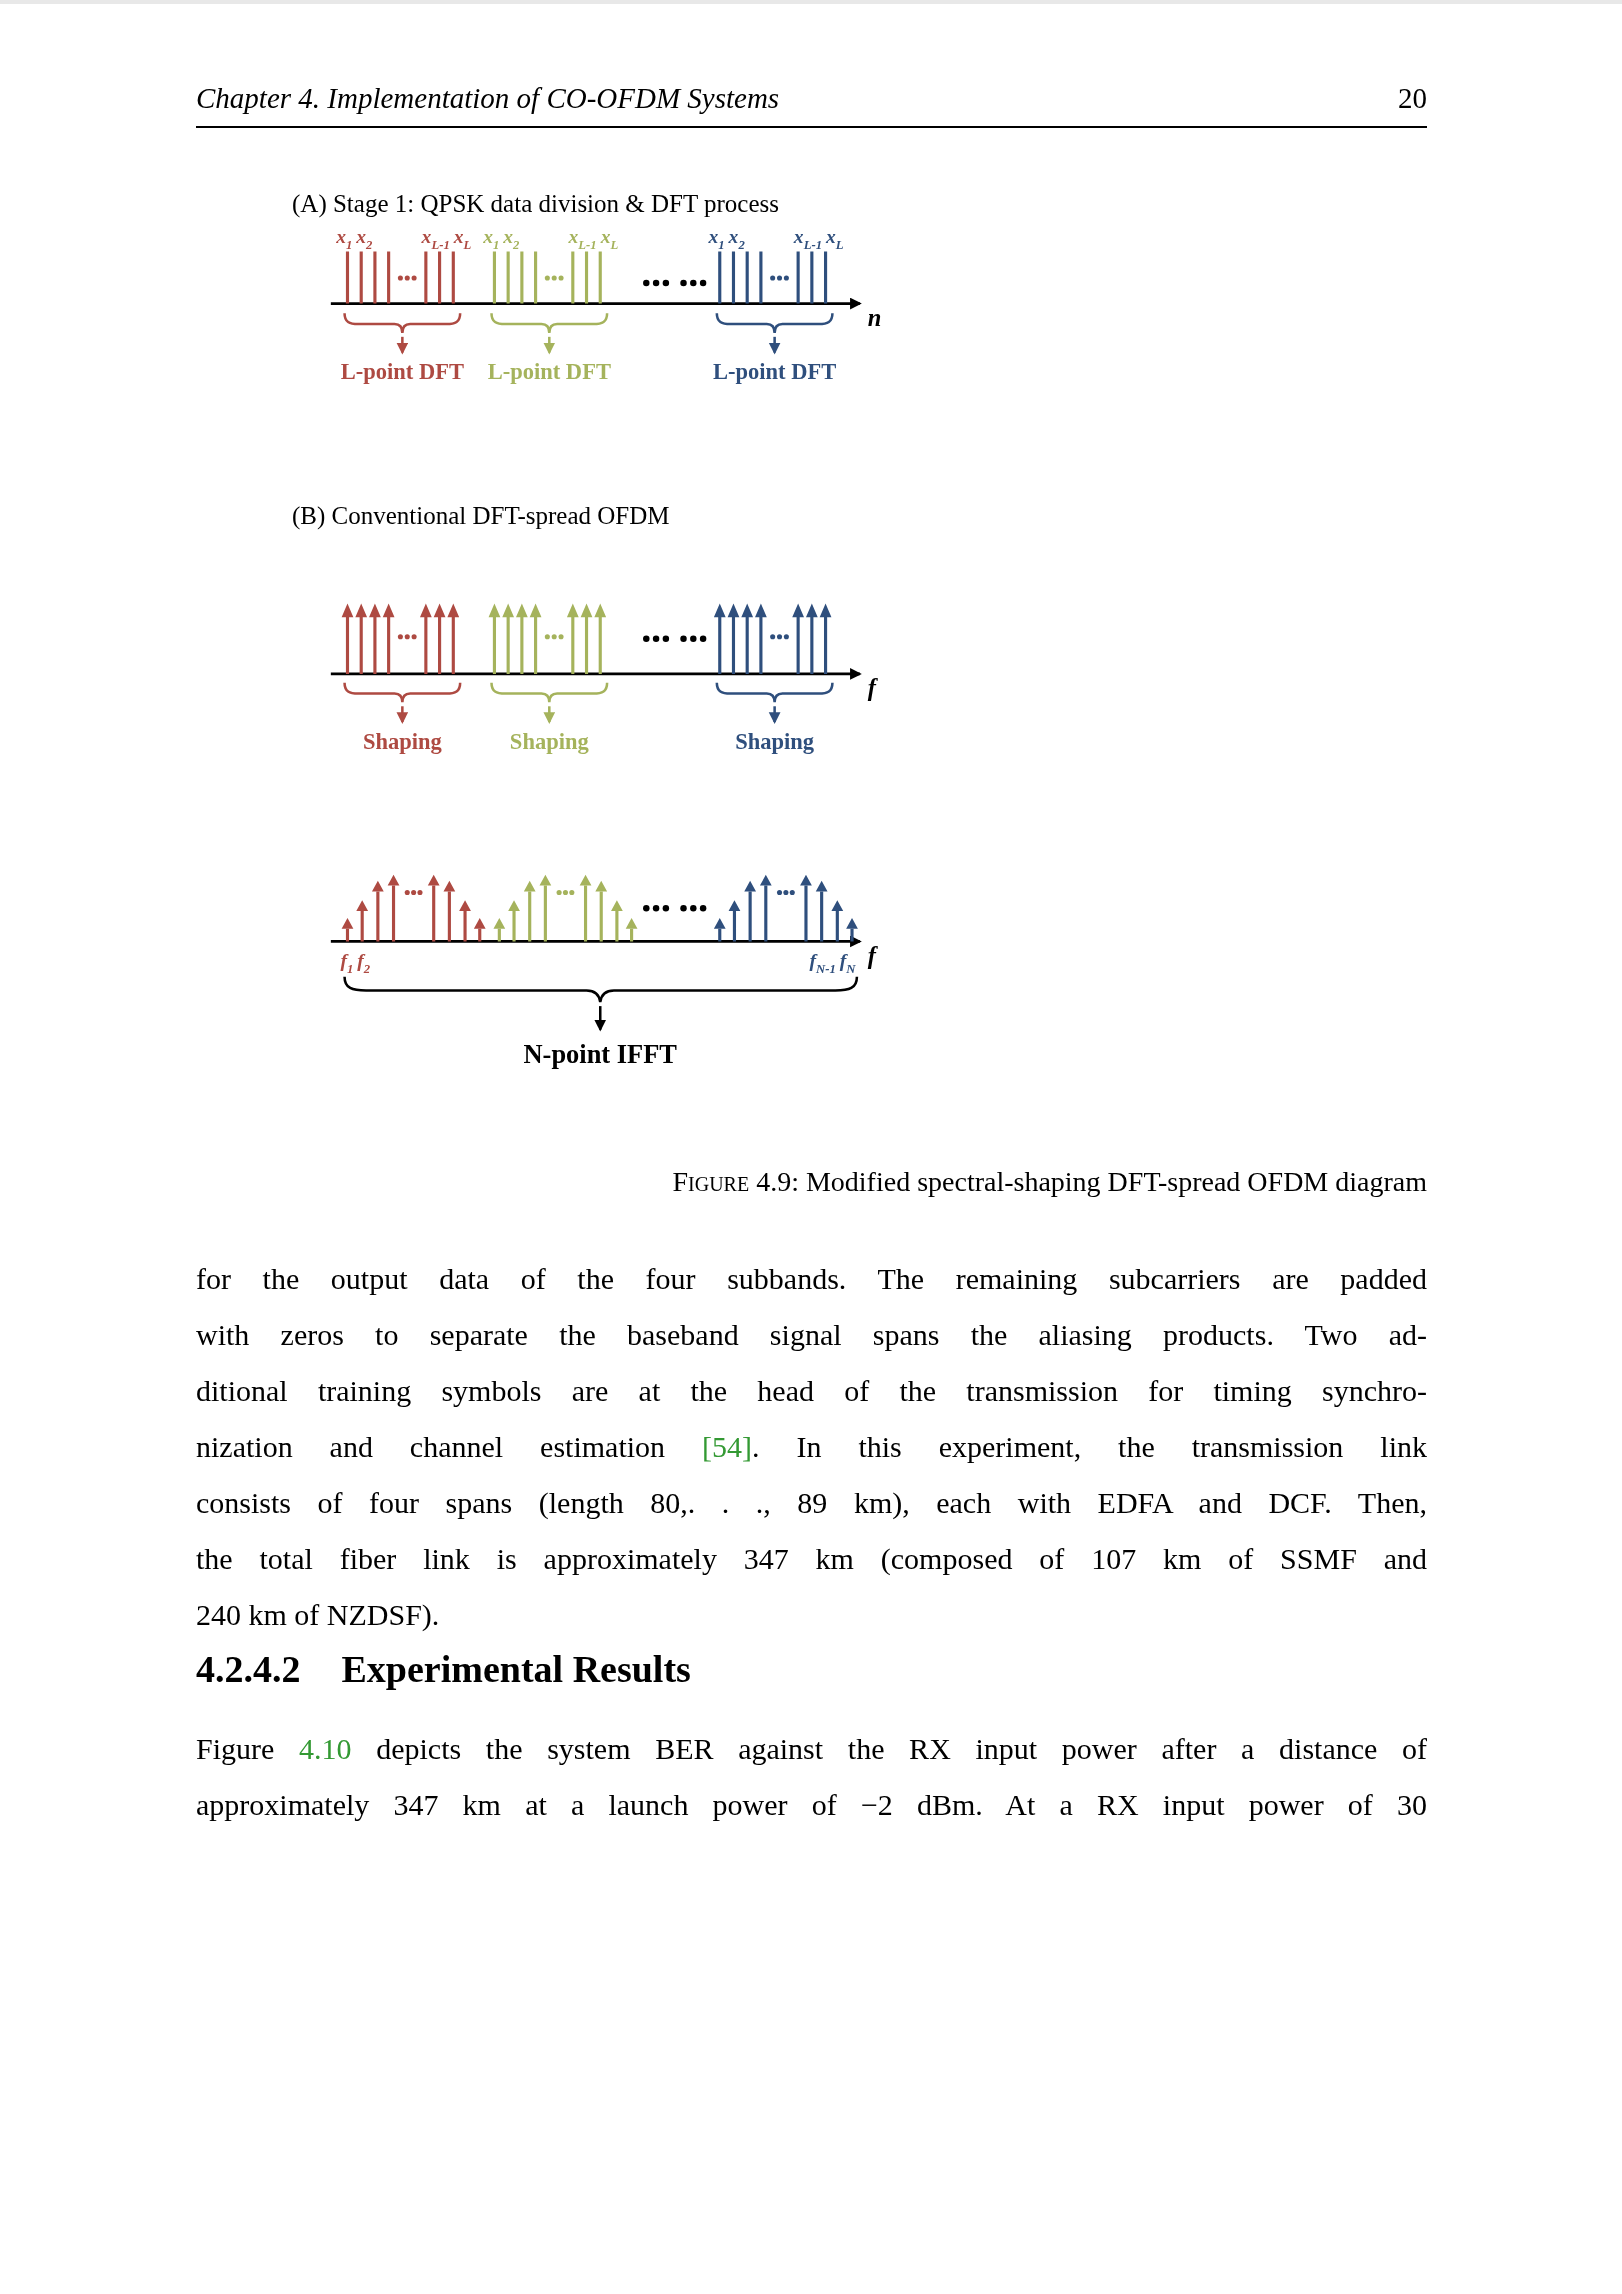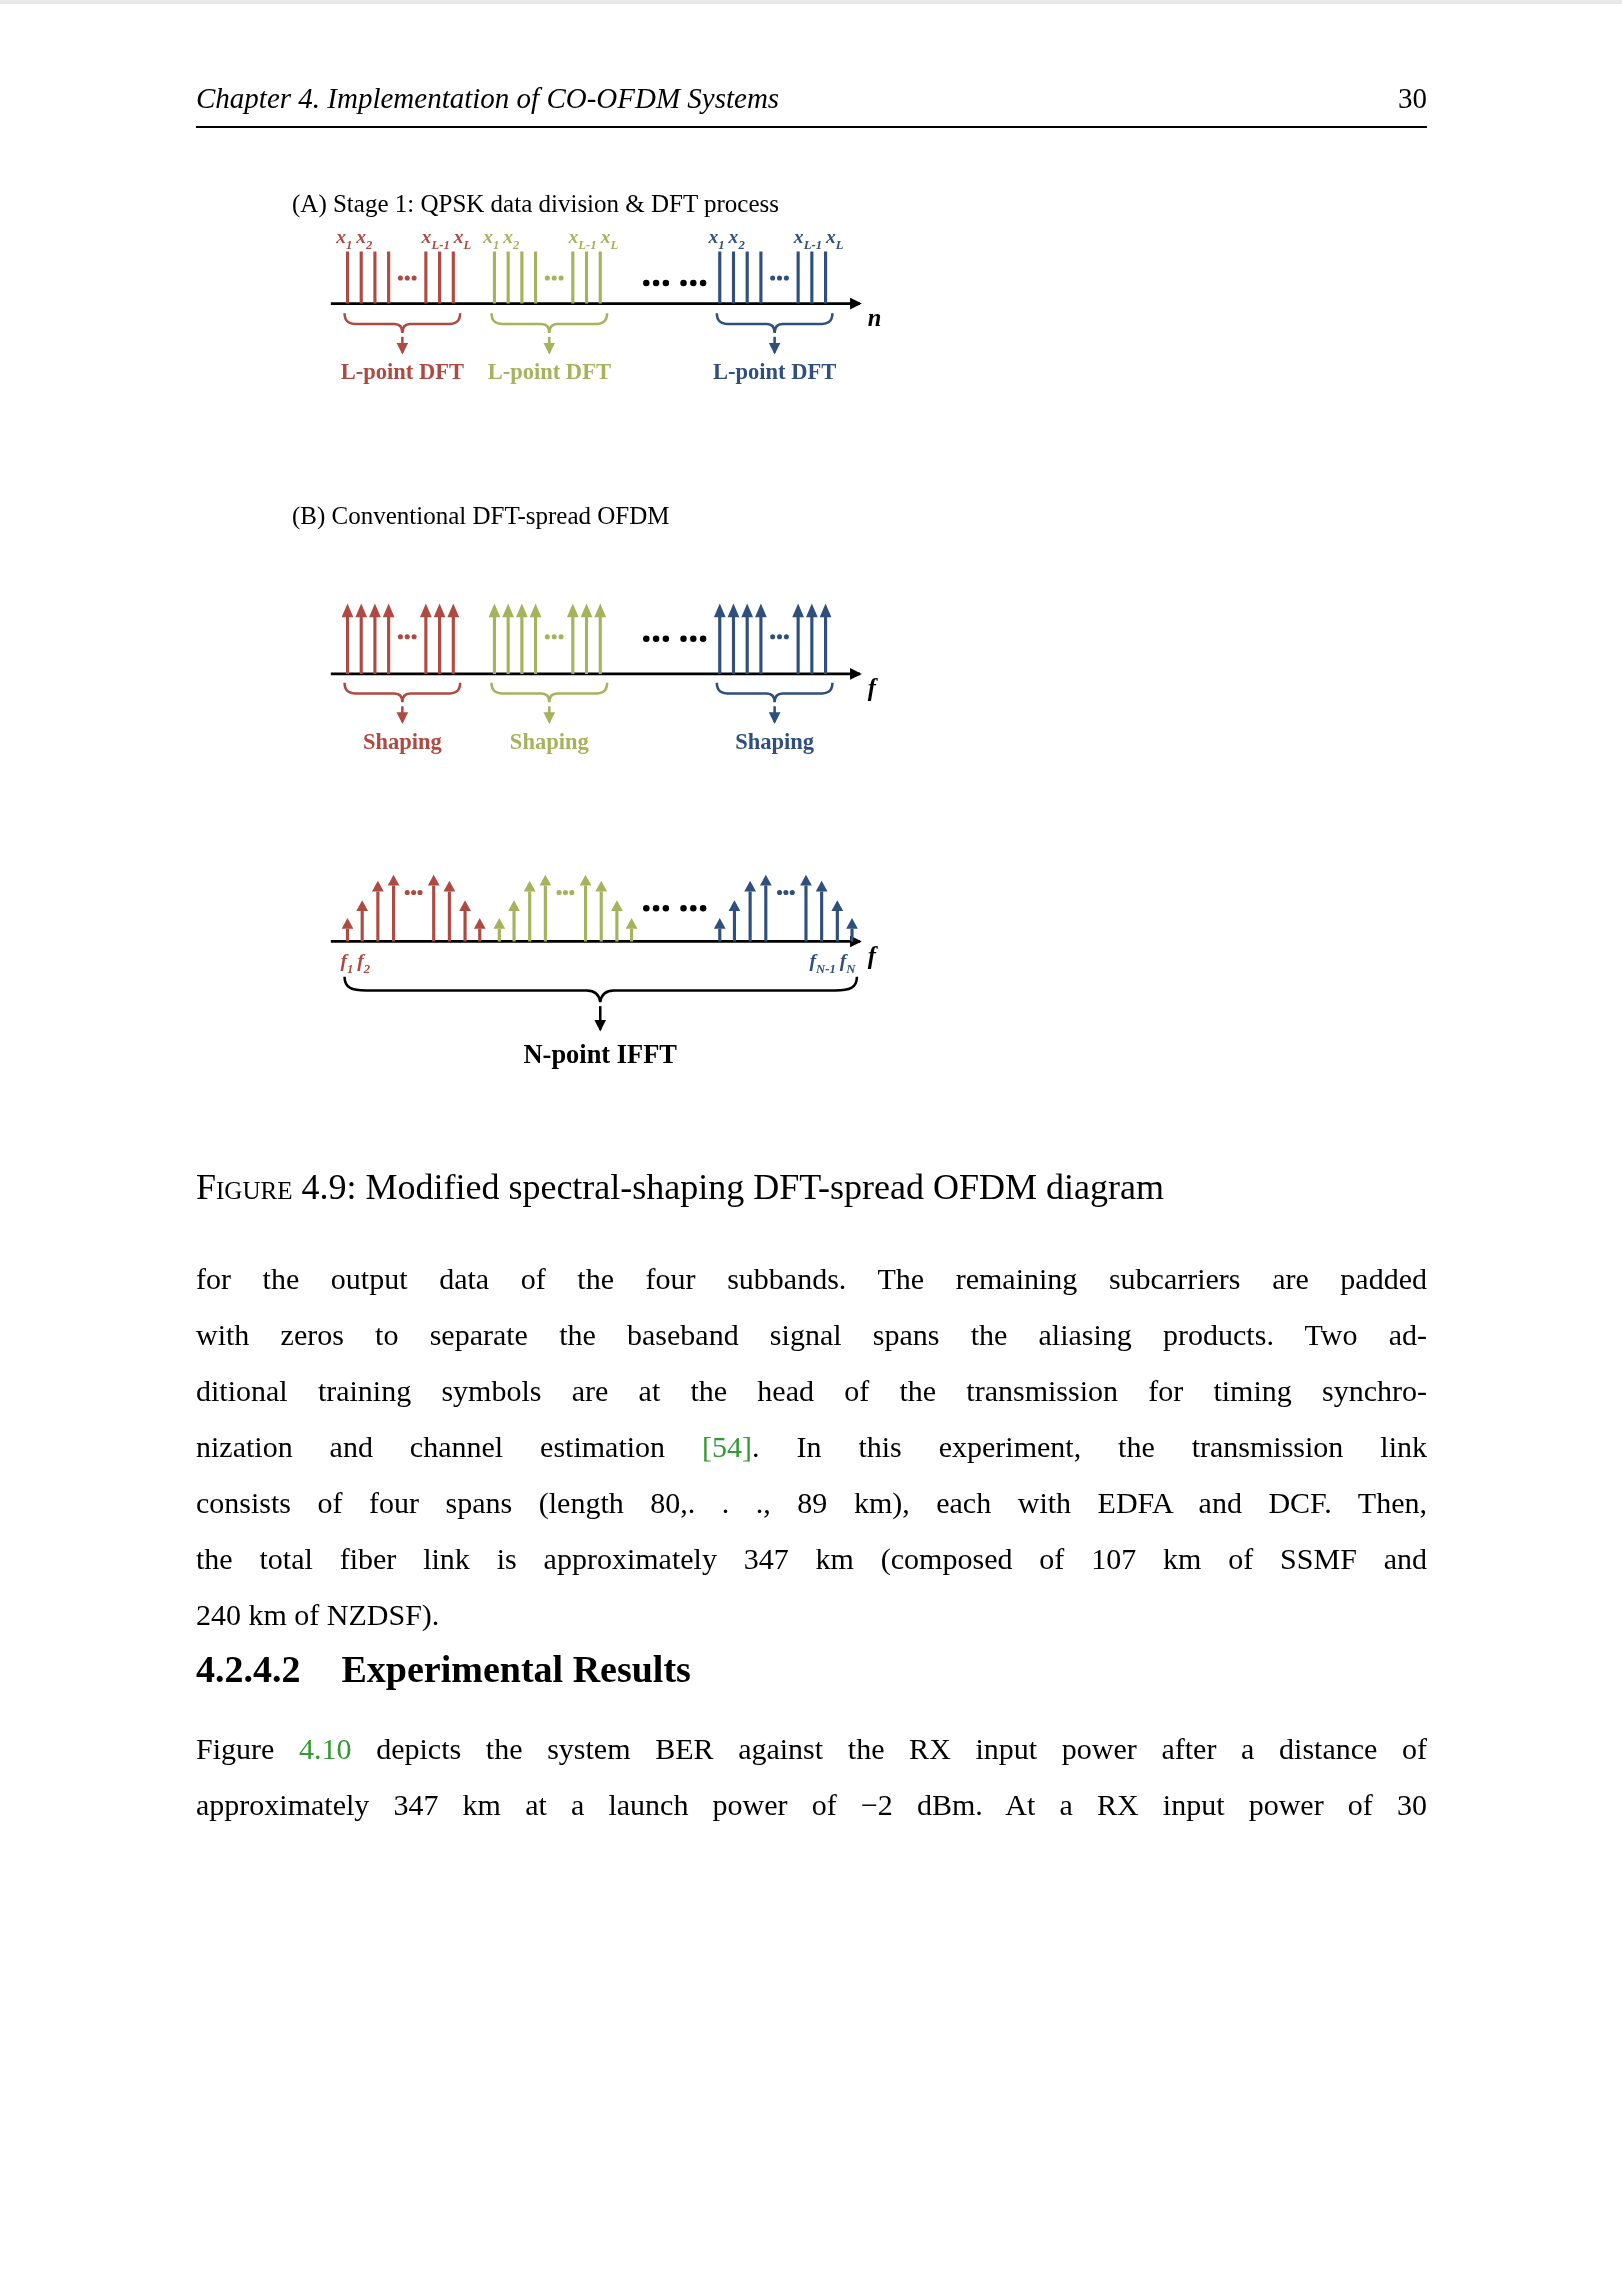--- a/index.html
+++ b/index.html
@@ -21,40 +21,40 @@
   .s-red{stroke:#AE4A42}.s-green{stroke:#A5B35C}.s-blue{stroke:#2F4F7D}
   .axis{stroke:#000;stroke-width:2.8;}
   .brace{fill:none;stroke-width:2.6;}
   .darrow{stroke-width:2.6;fill:none;}
   .xlab{font-style:italic;font-weight:bold;font-size:20px;}
   .sub{font-size:13px;}
   .grplab{font-weight:bold;font-size:23px;}
   .axlab{font-style:italic;font-weight:bold;font-size:25px;fill:#000;}
   .ifftlab{font-weight:bold;font-size:27px;fill:#000;}
 
-  .caption{position:absolute;left:196px;top:1162px;width:1231px;text-align:left;font-size:36px;}
+  .caption{position:absolute;left:196px;top:1162px;width:1231px;text-align:right;font-size:28px;}
   .caption-label{font-variant:small-caps;}
 
   
   .para{position:absolute;left:196px;width:1231px;font-size:30px;line-height:56px;}
   .jline{text-align:justify;text-align-last:justify;white-space:normal;}
   .jline.last{text-align:left;text-align-last:auto;}
   .cite,.xref{color:#339933;cursor:pointer;}
   .subsubsection{position:absolute;left:196px;top:1643px;width:1231px;
                  font-size:38px;font-weight:bold;}
   .sec-num{margin-right:41px;}
 </style>
 </head>
 <body>
 
 <div class="page">
 
   <div class="running-head">
     <span class="rh-text"><span>Chapter 4.</span> <span>Implementation of CO-OFDM Systems</span></span>
-    <span class="rh-page">30</span>
+    <span class="rh-page">20</span>
   </div>
   <div class="head-rule"></div>
 
   <div class="panel-title" style="top:186px;">(A) Stage 1: QPSK data division &amp; DFT process</div>
 
   <svg class="figsvg" style="top:218px;" width="578" height="165" viewBox="0 0 590 168">
     <defs>
       <marker id="a-k" markerUnits="userSpaceOnUse" markerWidth="16" markerHeight="16" refX="10" refY="6" orient="auto">
           <path d="M0 0 L12 6 L0 12 Z" fill="#000"></path>
         </marker>

